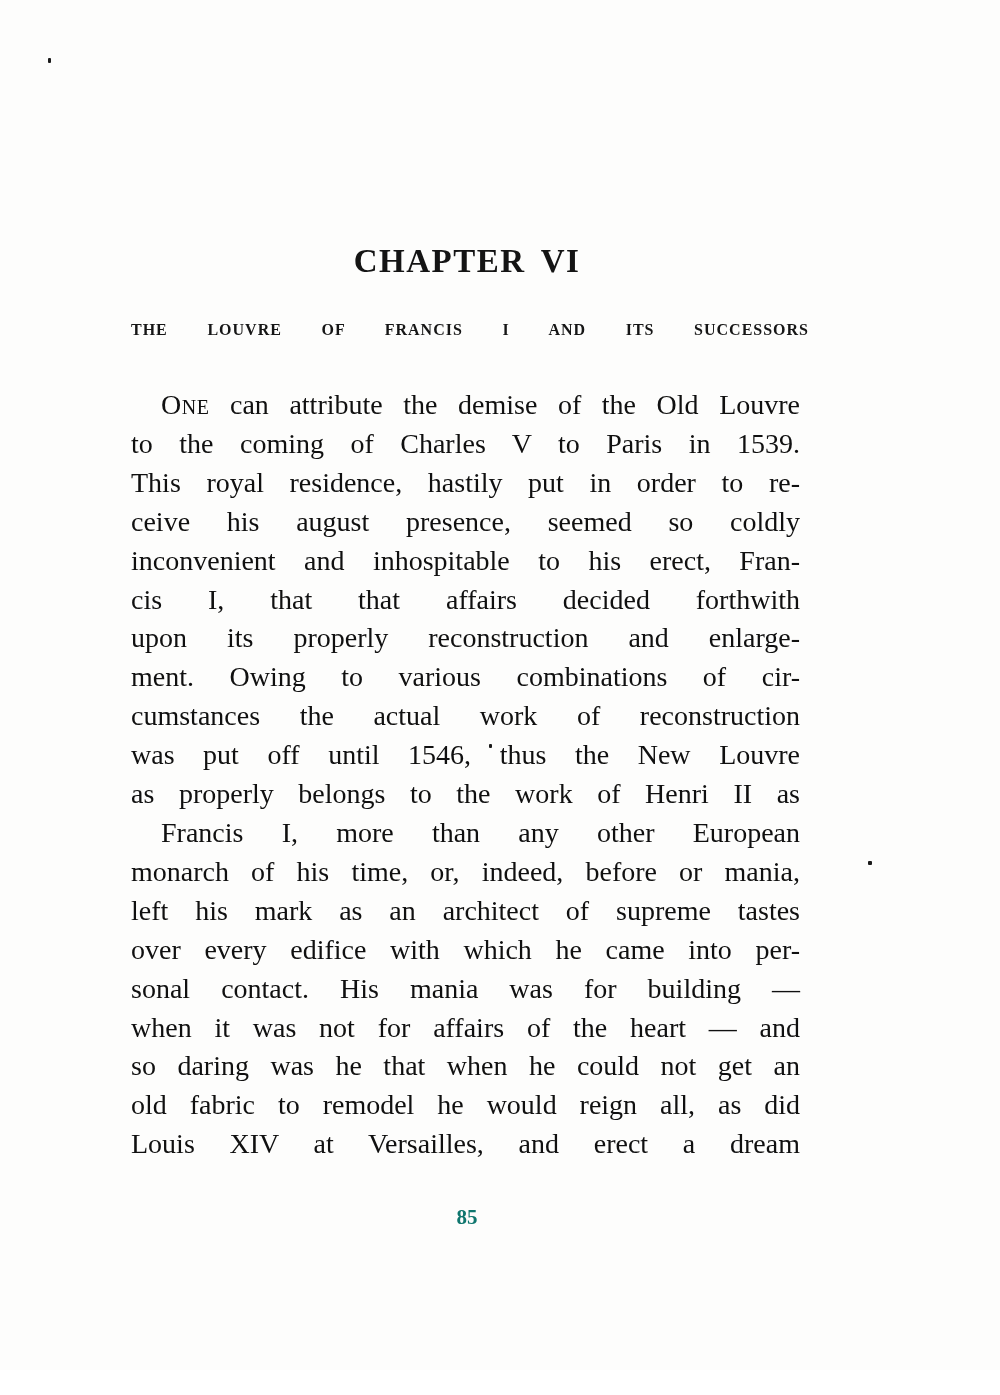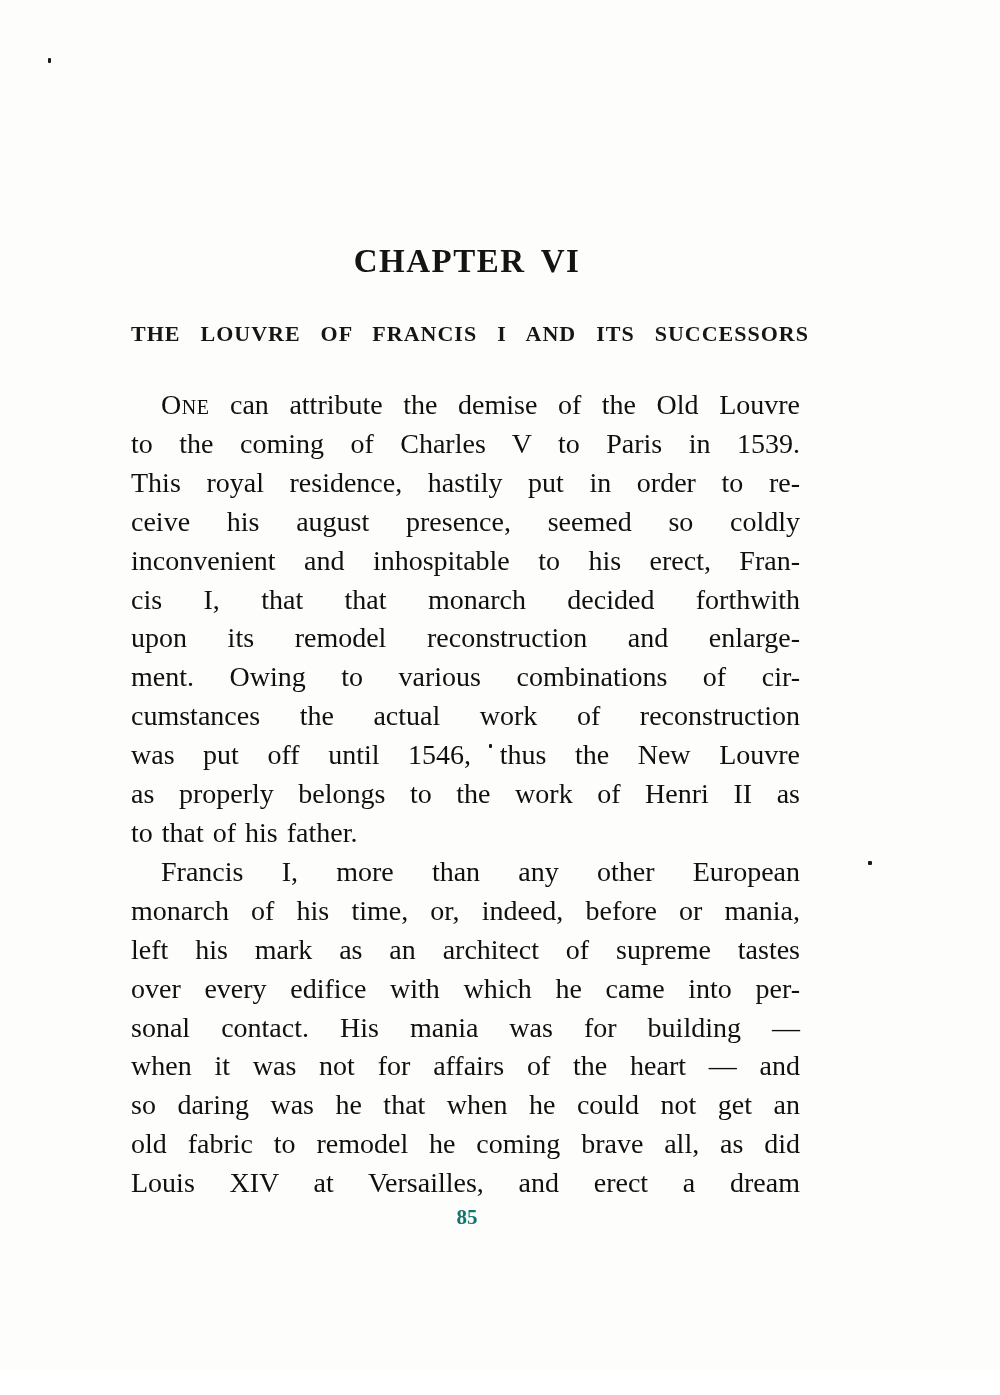--- a/index.html
+++ b/index.html
@@ -26,21 +26,21 @@
     font-weight: 700;
     letter-spacing: 1.5px;
     word-spacing: 6px;
     color: #141414;
   }
   .chapter-subheading {
     position: absolute;
     top: 321px;
     left: 131px;
     width: 678px;
-    font-size: 22px;
+    font-size: 16px;
     font-weight: 700;
     letter-spacing: 1px;
     word-spacing: 5px;
     text-align: justify;
     text-align-last: justify;
     color: #161616;
   }
   .body-text {
     position: absolute;
     top: 386px;
@@ -92,38 +92,37 @@
   <div class="chapter-subheading">THE LOUVRE OF FRANCIS I AND ITS SUCCESSORS</div>
 
   <div class="body-text">
 
     <div>
       <div class="text-line indent"><span class="sc">One</span> <span>can attribute the demise of the Old Louvre</span></div>
       <div class="text-line">to the coming of Charles V to Paris in 1539.</div>
       <div class="text-line">This royal residence, hastily put in order to re-</div>
       <div class="text-line">ceive his august presence, seemed so coldly</div>
       <div class="text-line">inconvenient and inhospitable to his erect, Fran-</div>
-      <div class="text-line">cis I, that that monarch decided forthwith</div>
-      <div class="text-line">upon its remodel reconstruction and enlarge-</div>
+      <div class="text-line">cis I, that that affairs decided forthwith</div>
+      <div class="text-line">upon its properly reconstruction and enlarge-</div>
       <div class="text-line">ment. Owing to various combinations of cir-</div>
       <div class="text-line">cumstances the actual work of reconstruction</div>
       <div class="text-line">was put off until 1546, thus the New Louvre</div>
       <div class="text-line">as properly belongs to the work of Henri II as</div>
-      <div class="text-line lastline">to that of his father.</div>
     </div>
 
     <div>
       <div class="text-line indent">Francis I, more than any other European</div>
       <div class="text-line">monarch of his time, or, indeed, before or mania,</div>
       <div class="text-line">left his mark as an architect of supreme tastes</div>
       <div class="text-line">over every edifice with which he came into per-</div>
       <div class="text-line">sonal contact. His mania was for building —</div>
       <div class="text-line">when it was not for affairs of the heart — and</div>
       <div class="text-line">so daring was he that when he could not get an</div>
-      <div class="text-line">old fabric to remodel he coming brave all, as did</div>
+      <div class="text-line">old fabric to remodel he would reign all, as did</div>
       <div class="text-line">Louis XIV at Versailles, and erect a dream</div>
     </div>
 
   </div>
 
   <div class="page-number">85</div>
 
 </div>
 
 </body></html>

